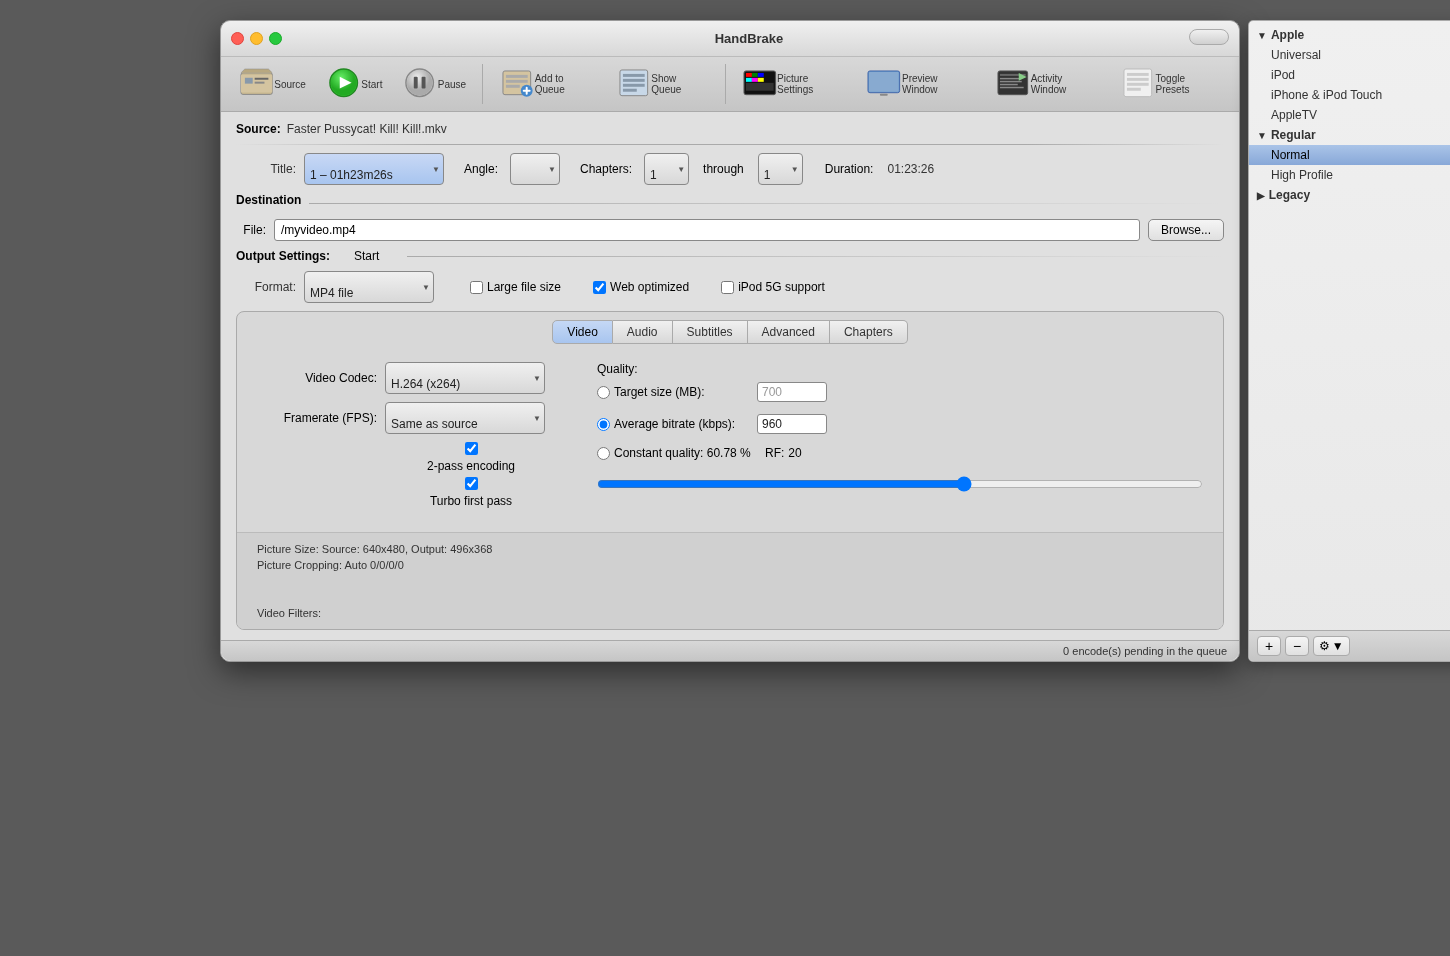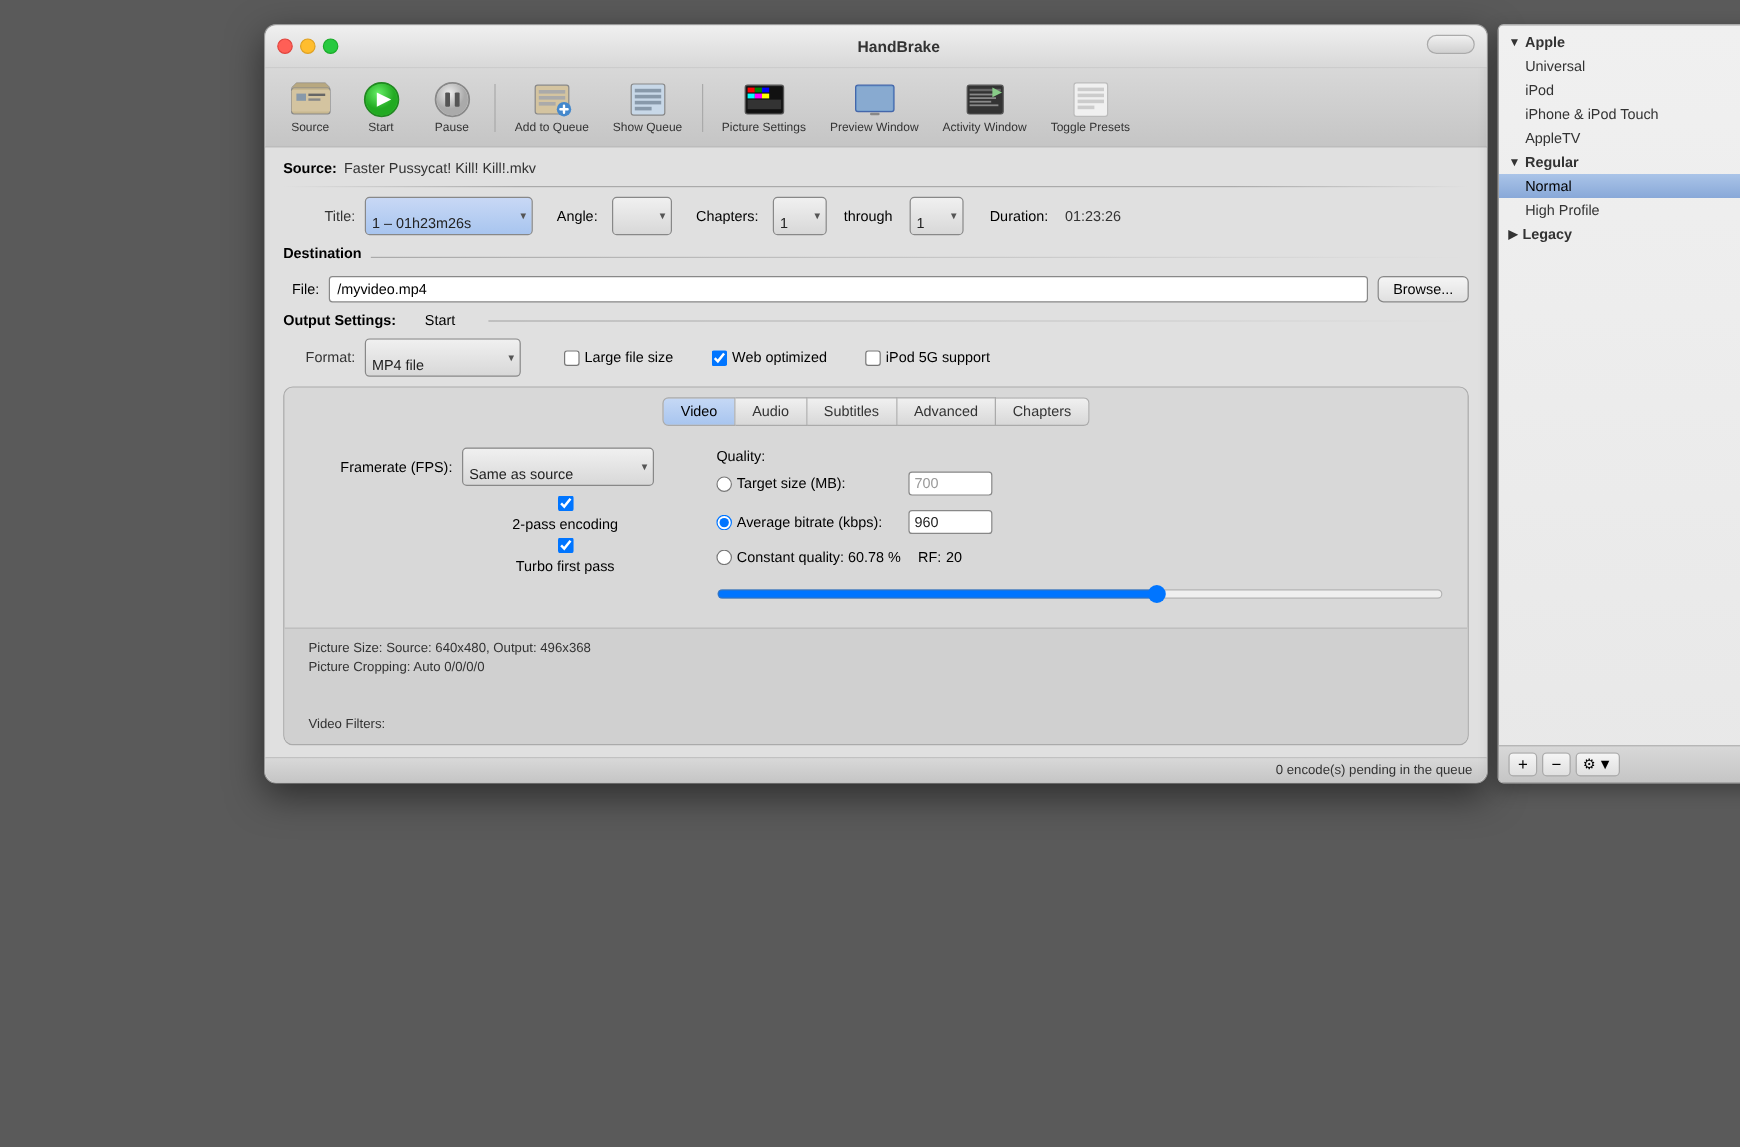--- a/index.html
+++ b/index.html
@@ -84,21 +84,20 @@
     .toolbar {
       background: linear-gradient(to bottom, #d8d8d8, #c5c5c5);
       border-bottom: 1px solid #aaa;
       display: flex;
       align-items: center;
       padding: 6px 10px;
       gap: 4px;
     }
     .toolbar-btn {
       display: flex;
-      flex-direction: column;
       align-items: center;
       cursor: pointer;
       padding: 4px 8px;
       border-radius: 5px;
       min-width: 55px;
     }
     .toolbar-icon {
       width: 36px;
       height: 32px;
       display: flex;
@@ -663,20 +662,28 @@
           <div class="tab">Audio</div>
           <div class="tab">Subtitles</div>
           <div class="tab">Advanced</div>
           <div class="tab">Chapters</div>
         </div>
 
         <div class="video-content">
 
           <div class="video-left">
 
+            <div class="codec-row">
+              <span class="codec-label">Video Codec:</span>
+              <div class="select-wrapper">
+                <select class="mac-select" style="min-width:160px;">
+                  <option>H.264 (x264)</option>
+                </select>
+              </div>
+            </div>
 
             <div class="codec-row">
               <span class="codec-label">Framerate (FPS):</span>
               <div class="select-wrapper">
                 <select class="mac-select" style="min-width:160px;">
                   <option>Same as source</option>
                 </select>
               </div>
             </div>
 

